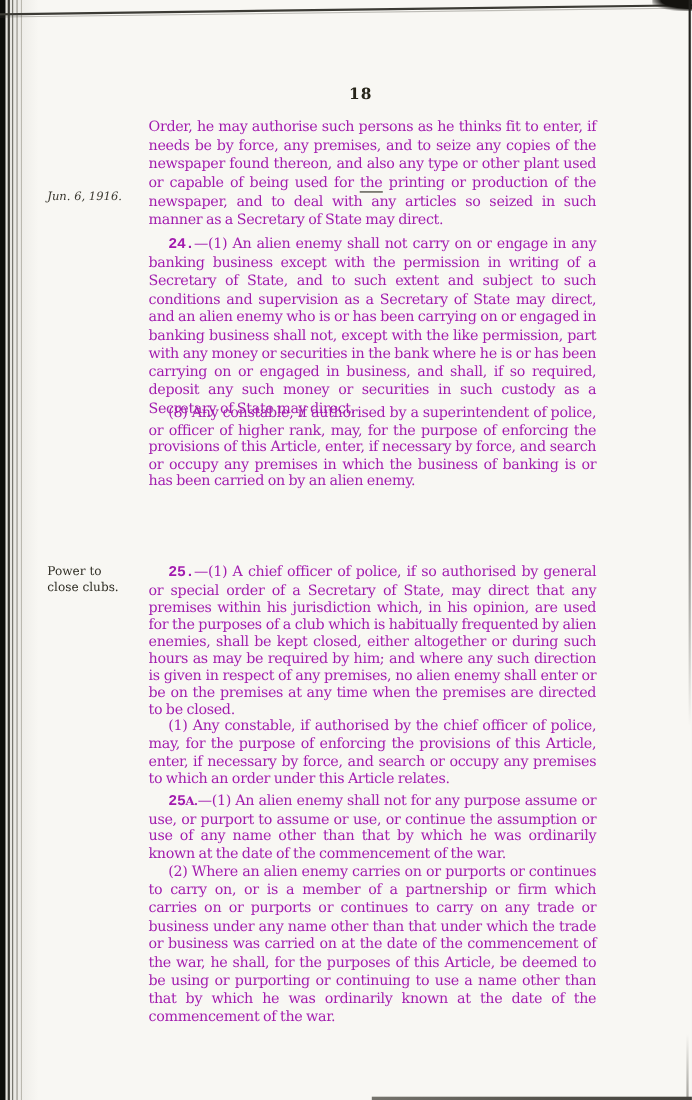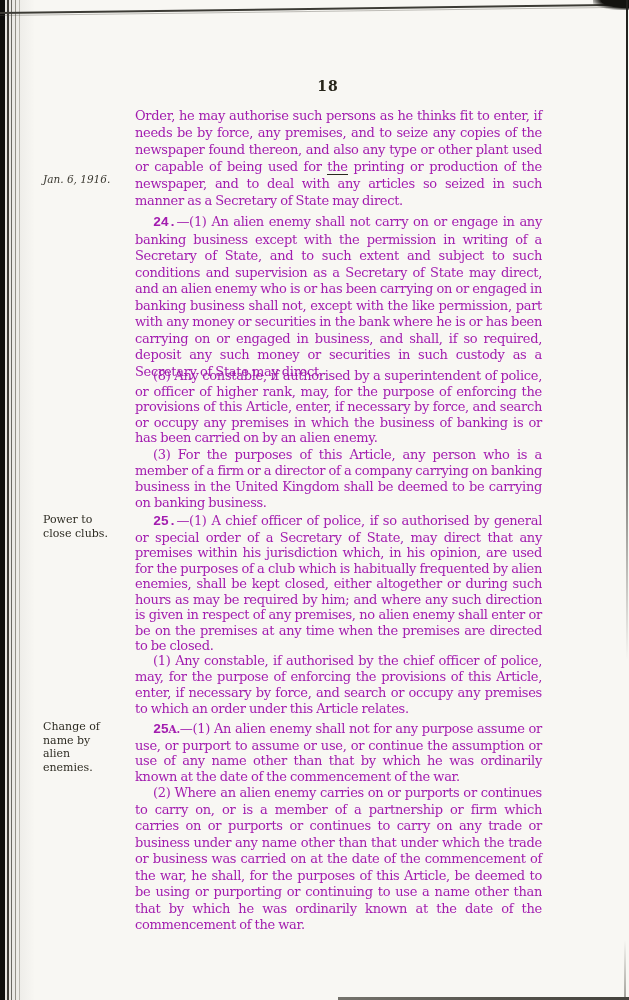--- a/index.html
+++ b/index.html
@@ -97,35 +97,30 @@
   <div class="left-shadow"></div>
   <div class="top-edge"></div>
   <div class="top-edge-faint"></div>
   <div class="corner-mark"></div>
   <div class="right-edge"></div>
   <div class="right-edge-low"></div>
   <div class="bottom-edge"></div>
 
   <div class="page-number">18</div>
 
-  <div class="marginal italic" style="top:173px;">Jan. 6, 1916.</div>
+  <div class="marginal italic" style="top:173px;">Jun. 6, 1916.</div>
   <div class="marginal" style="top:513px;">Power to
 close clubs.</div>
-  <div class="marginal" style="top:720px;">Change of
-name by
-alien
-enemies.</div>
 
   <div class="para no-indent" style="top:107px;line-height:17px;"><span>Order, he may authorise such persons as he thinks fit to enter, if needs be by force, any premises, and to seize any copies of the newspaper found thereon, and also any type or other plant used or capable of being used for </span><span class="uword">the</span><span> printing or production of the newspaper, and to deal with any articles so seized in such manner as a Secretary of State may direct.</span></div>
 
   <div class="para" style="top:214px;line-height:16.5px;"><span class="lead">24.</span><span>—(1) An alien enemy shall not carry on or engage in any banking business except with the permission in writing of a Secretary of State, and to such extent and subject to such conditions and supervision as a Secretary of State may direct, and an alien enemy who is or has been carrying on or engaged in banking business shall not, except with the like permission, part with any money or securities in the bank where he is or has been carrying on or engaged in business, and shall, if so required, deposit any such money or securities in such custody as a Secretary of State may direct.</span></div>
 
   <div class="para" style="top:368px;line-height:15.5px;"><span>(8) Any constable, if authorised by a superintendent of police, or officer of higher rank, may, for the purpose of enforcing the provisions of this Article, enter, if necessary by force, and search or occupy any premises in which the business of banking is or has been carried on by an alien enemy.</span></div>
 
-  <div class="para" style="top:447px;line-height:16px;"><span>(3) For the purposes of this Article, any person who is a member of a firm or a director of a company carrying on banking business in the United Kingdom shall be deemed to be carrying on banking business.</span></div>
 
   <div class="para" style="top:513px;line-height:15.5px;"><span class="lead">25.</span><span>—(1) A chief officer of police, if so authorised by general or special order of a Secretary of State, may direct that any premises within his jurisdiction which, in his opinion, are used for the purposes of a club which is habitually frequented by alien enemies, shall be kept closed, either altogether or during such hours as may be required by him; and where any such direction is given in respect of any premises, no alien enemy shall enter or be on the premises at any time when the premises are directed to be closed.</span></div>
 
   <div class="para" style="top:653px;line-height:16px;"><span>(1) Any constable, if authorised by the chief officer of police, may, for the purpose of enforcing the provisions of this Article, enter, if necessary by force, and search or occupy any premises to which an order under this Article relates.</span></div>
 
   <div class="para" style="top:721px;line-height:15.5px;"><span class="lead">25</span><span class="lead-small">A.</span><span>—(1) An alien enemy shall not for any purpose assume or use, or purport to assume or use, or continue the assumption or use of any name other than that by which he was ordinarily known at the date of the commencement of the war.</span></div>
 
   <div class="para" style="top:785px;line-height:16.5px;"><span>(2) Where an alien enemy carries on or purports or continues to carry on, or is a member of a partnership or firm which carries on or purports or continues to carry on any trade or business under any name other than that under which the trade or business was carried on at the date of the commencement of the war, he shall, for the purposes of this Article, be deemed to be using or purporting or continuing to use a name other than that by which he was ordinarily known at the date of the commencement of the war.</span></div>
 
 </div>

